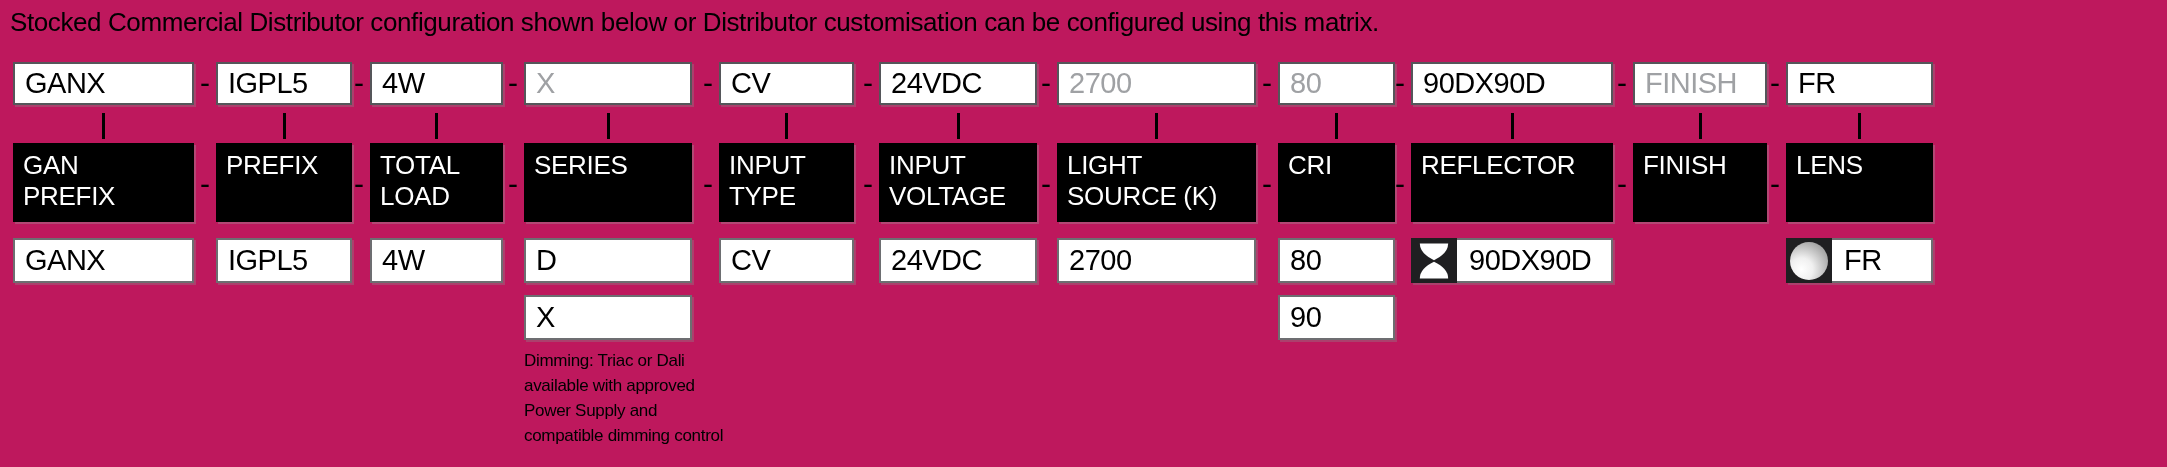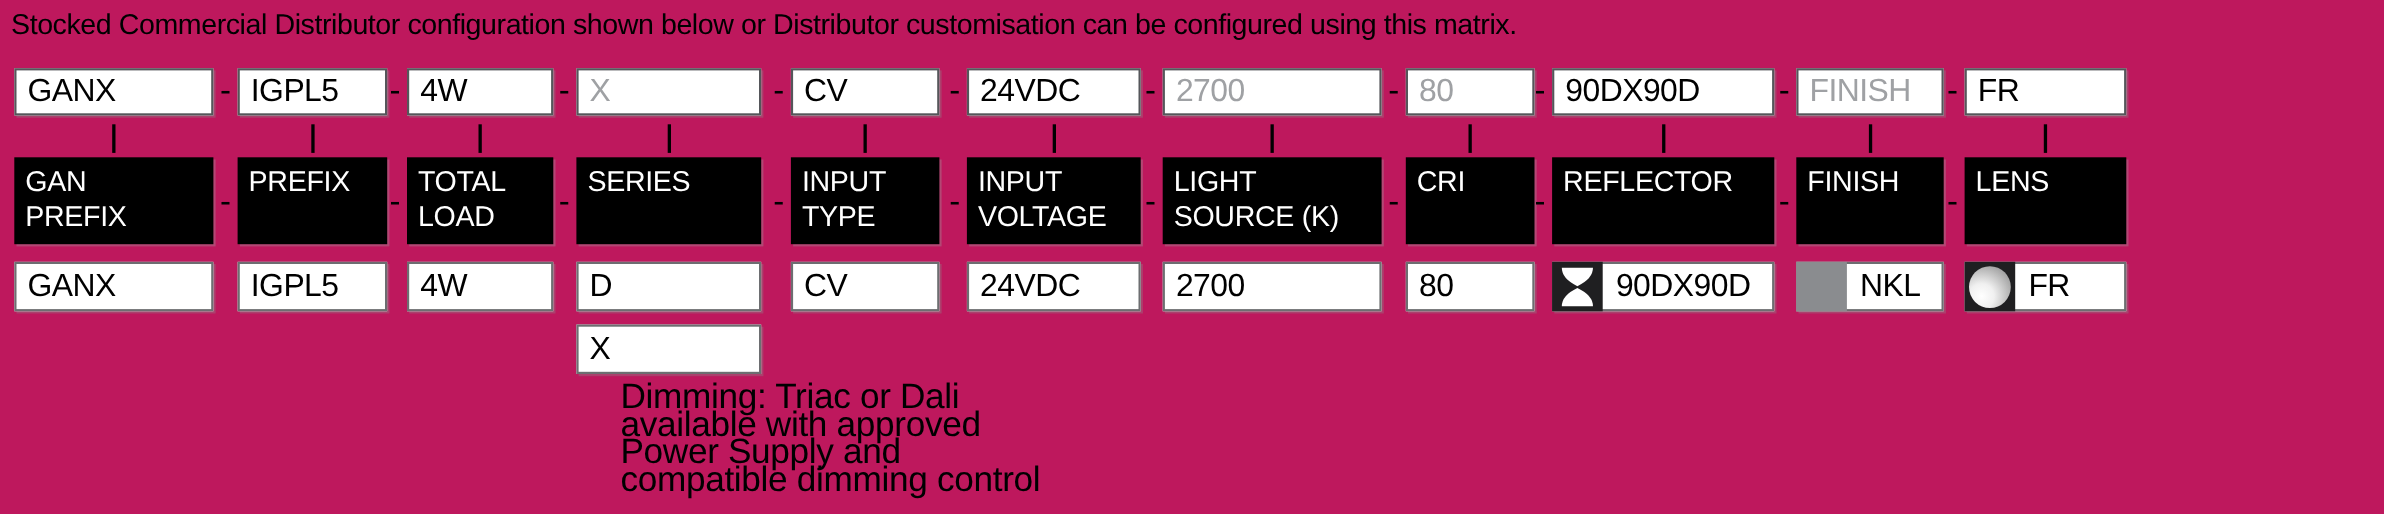--- a/index.html
+++ b/index.html
@@ -40,22 +40,22 @@
   .lens-ball{
     width:38px;height:38px;border-radius:50%;
     background:radial-gradient(circle at 30% 72%, #ffffff 0%, #f0f0f0 30%, #a8a8a8 75%, #8e8e8e 100%);
   }
   .dash{
     position:absolute;font-size:30px;line-height:30px;color:#000;width:20px;text-align:center;
   }
   .dash-top{top:6px;left:-21px;}
   .dash-mid{top:107px;left:-21px;}
   .note{
-    position:absolute;left:524px;top:348px;font-size:32px;line-height:25px;
-    letter-spacing:-0.3px;white-space:pre-line;color:#000;margin-left:40px;
+    position:absolute;left:524px;top:348px;font-size:17px;line-height:25px;
+    letter-spacing:-0.3px;white-space:pre-line;color:#000;
   }
 </style>
 </head>
 <body>
 
 <div class="canvas">
 
   <div class="title">Stocked Commercial Distributor configuration shown below or Distributor customisation can be configured using this matrix.</div>
 
   <div class="col" style="left:13px;width:181px;">
@@ -157,20 +157,23 @@
 
   <div class="col" style="left:1278px;width:117px;">
     <span class="dash dash-top">-</span>
     <span class="dash dash-mid">-</span>
     <div class="code-box muted">80</div>
     <div class="tick"></div>
     <div class="header-box">CRI</div>
     <div class="opts">
       <div class="opt">
           <span class="opt-label">80</span>
+        </div>
+      <div class="opt">
+          <span class="opt-label">90</span>
         </div>
     </div>
   </div>
 
   <div class="col" style="left:1411px;width:202px;">
     <span class="dash dash-top">-</span>
     <span class="dash dash-mid">-</span>
     <div class="code-box">90DX90D</div>
     <div class="tick"></div>
     <div class="header-box">REFLECTOR</div>
@@ -187,24 +190,20 @@
     </div>
   </div>
 
   <div class="col" style="left:1633px;width:134px;">
     <span class="dash dash-top">-</span>
     <span class="dash dash-mid">-</span>
     <div class="code-box muted">FINISH</div>
     <div class="tick"></div>
     <div class="header-box">FINISH</div>
     <div class="opts">
-      <div class="opt">
-        <span class="swatch" style="background: rgb(138, 140, 143);"></span>
-        <span class="opt-label">NKL</span>
-      </div>
     </div>
   </div>
 
   <div class="col" style="left:1786px;width:147px;">
     <span class="dash dash-top">-</span>
     <span class="dash dash-mid">-</span>
     <div class="code-box">FR</div>
     <div class="tick"></div>
     <div class="header-box">LENS</div>
     <div class="opts">

